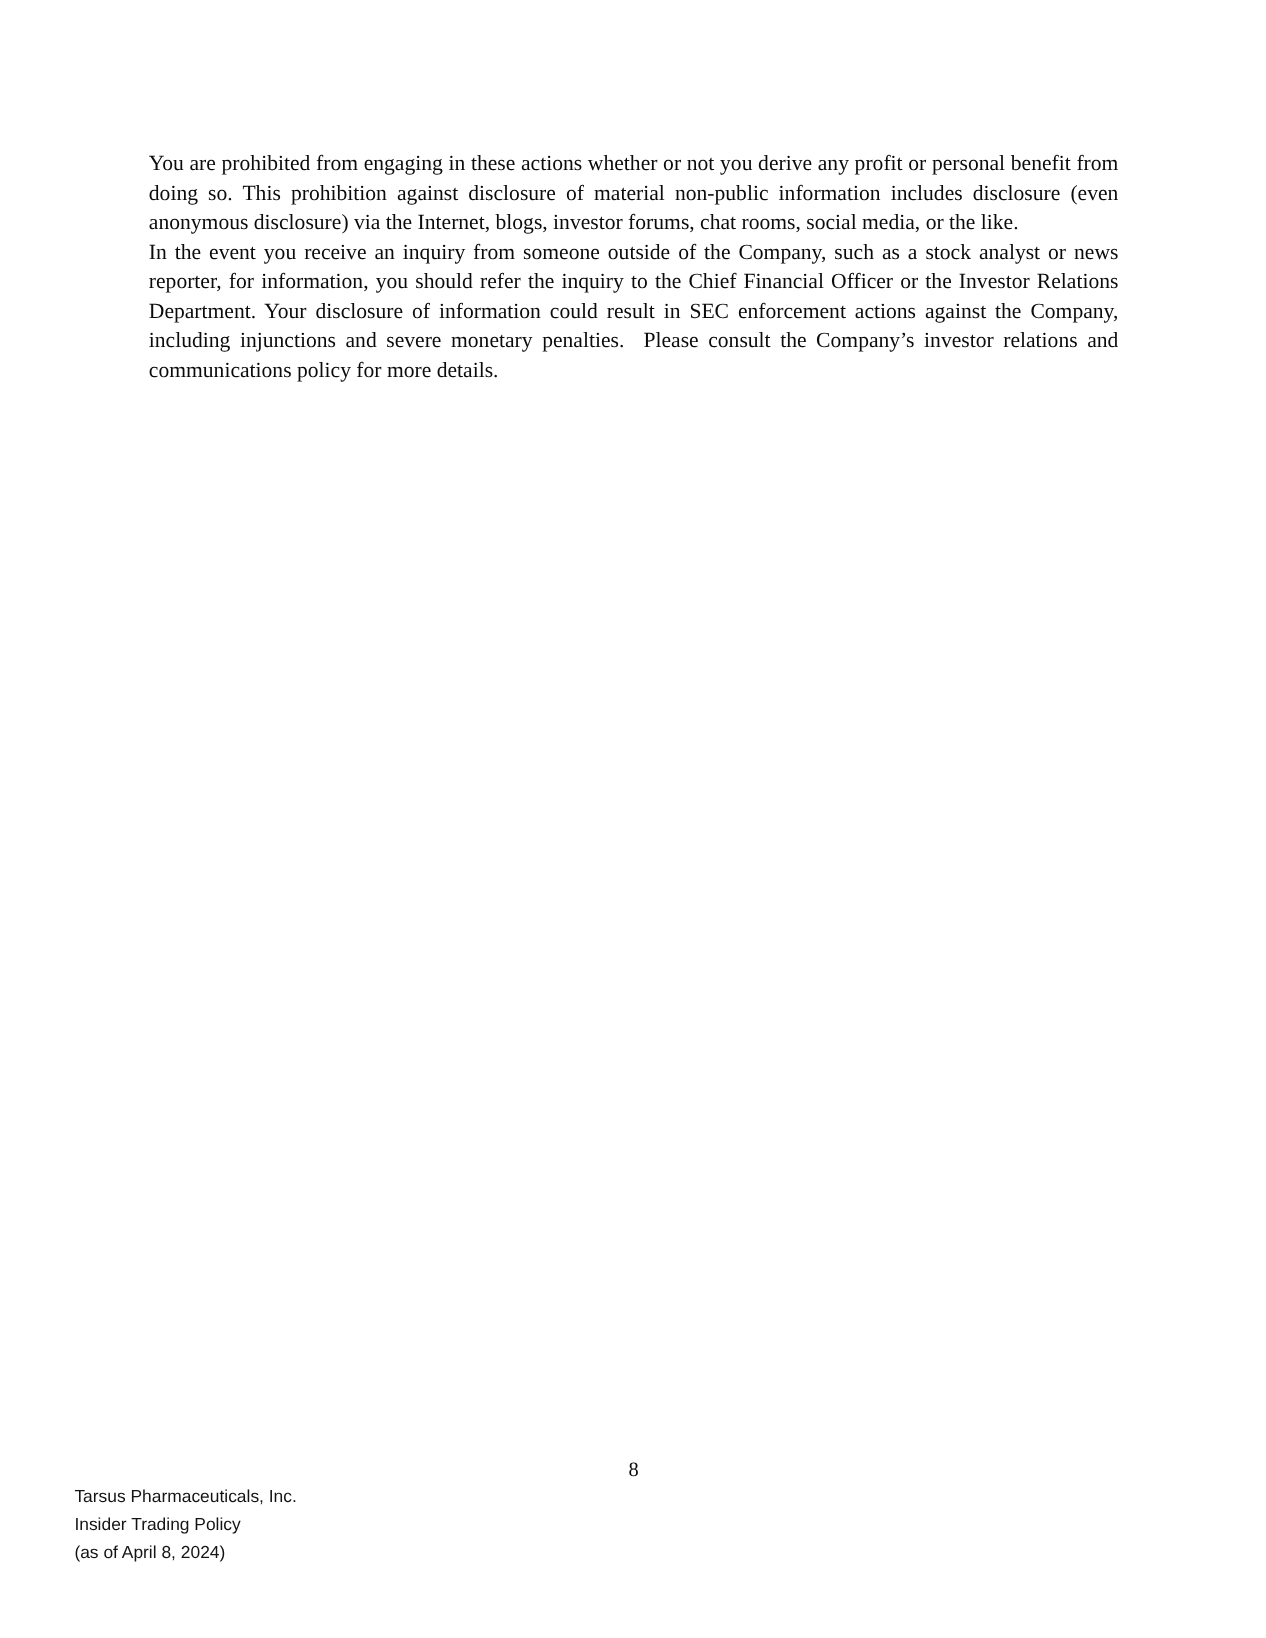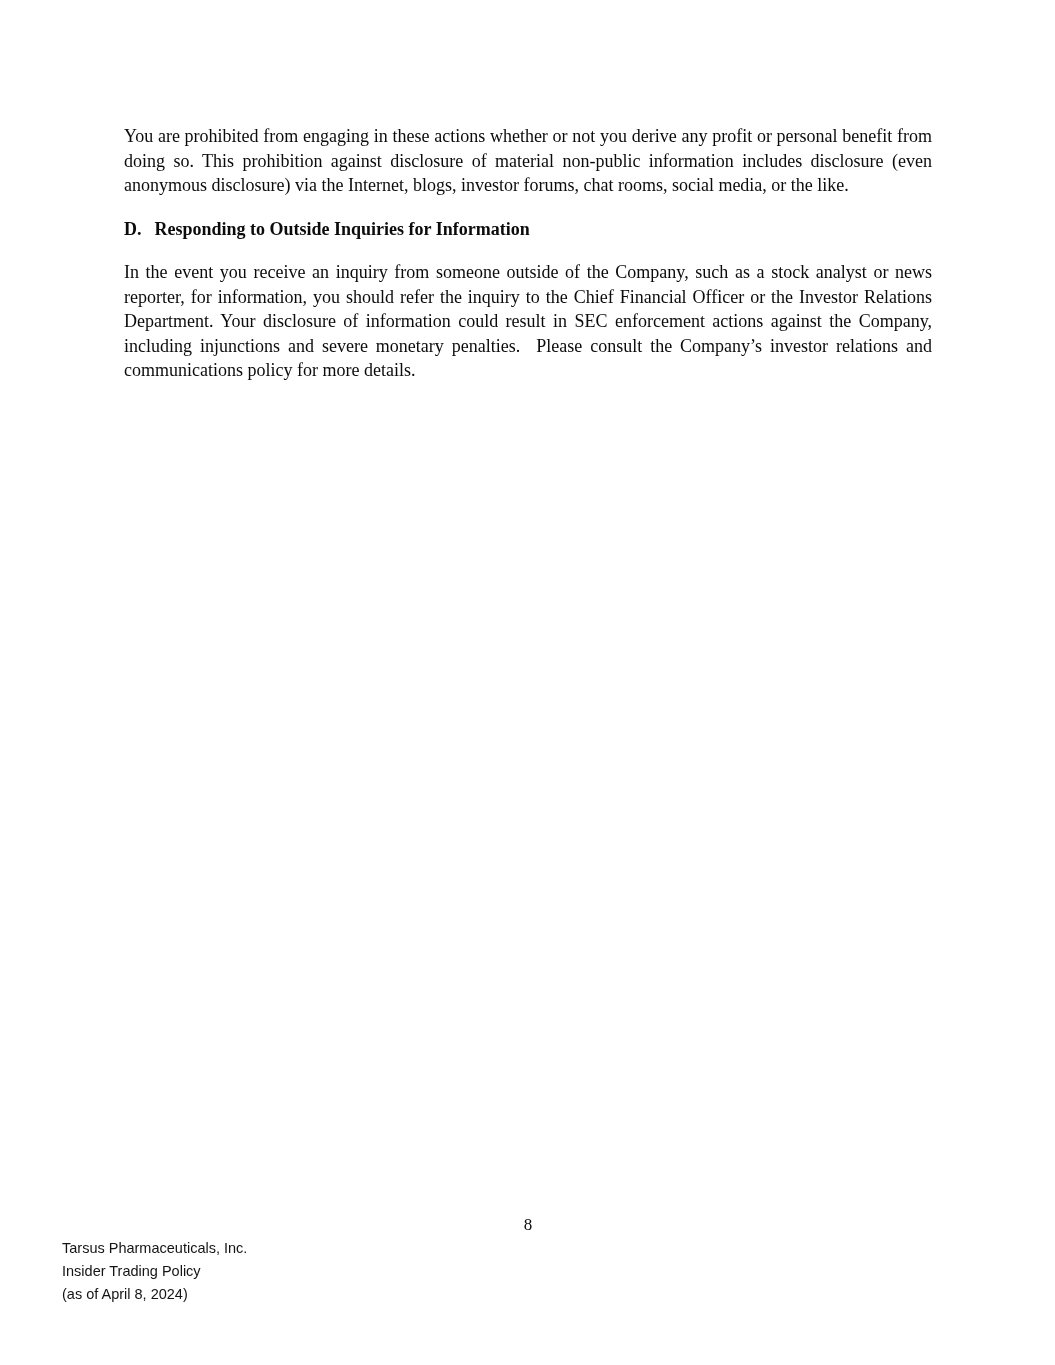--- a/index.html
+++ b/index.html
@@ -67,23 +67,20 @@
 </style>
 </head>
 <body>
 
 <div class="page">
 
   <div class="content">
 
     <p class="para">You are prohibited from engaging in these actions whether or not you derive any profit or personal benefit from doing so. This prohibition against disclosure of material non-public information includes disclosure (even anonymous disclosure) via the Internet, blogs, investor forums, chat rooms, social media, or the like.</p>
 
-    <h2 class="heading">
-      <span class="heading-label">D.</span><span class="heading-title">Responding to Outside Inquiries for Information</span>
-    </h2>
 
     <p class="para">In the event you receive an inquiry from someone outside of the Company, such as a stock analyst or news reporter, for information, you should refer the inquiry to the Chief Financial Officer or the Investor Relations Department. Your disclosure of information could result in SEC enforcement actions against the Company, including injunctions and severe monetary penalties.  Please consult the Company’s investor relations and communications policy for more details.</p>
 
   </div>
 
   <div class="page-number">8</div>
 
   <footer class="footer">
     <div class="footer-line">Tarsus Pharmaceuticals, Inc.</div>
     <div class="footer-line">Insider Trading Policy</div>

